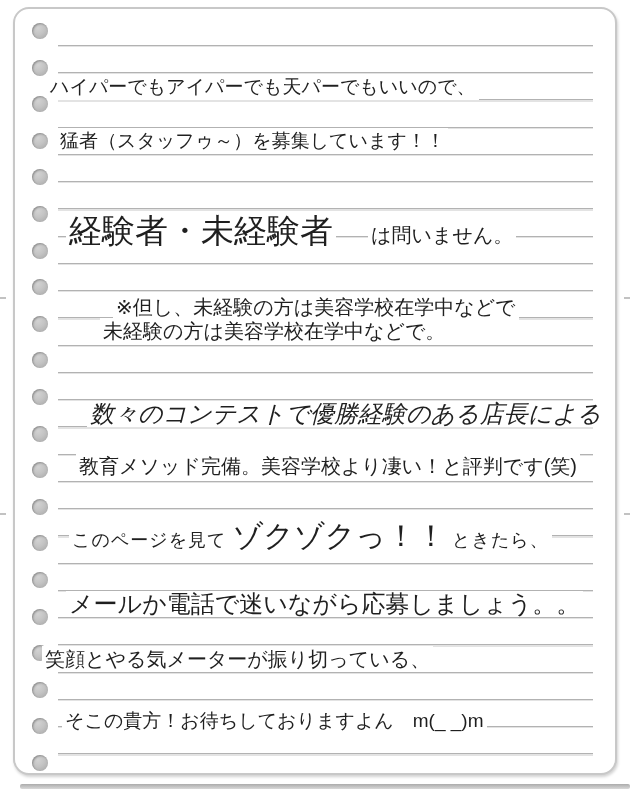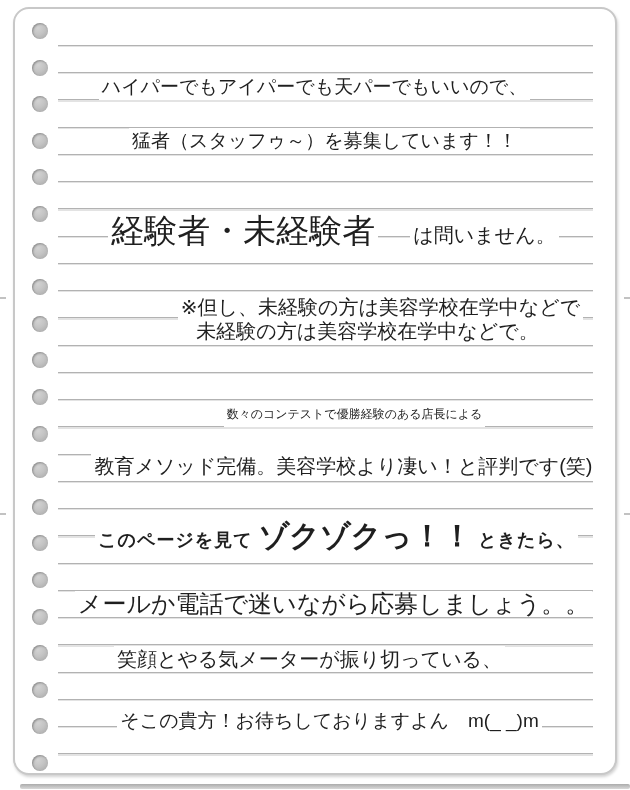--- a/index.html
+++ b/index.html
@@ -25,34 +25,34 @@
       transparent 2.2px,transparent 27.25px);
   }
   
   .hole{
     position:absolute;left:32px;width:16px;height:16px;border-radius:50%;
     background:radial-gradient(circle at 38% 32%, #d2d2d2 0%, #c3c3c3 45%, #a5a5a5 100%);
     box-shadow:inset 1px 1px 2px rgba(0,0,0,0.30), 1px 1px 0 rgba(255,255,255,0.95);
   }
   
   .row{
-    position:absolute;width:535px;text-align:center;white-space:nowrap;
+    position:absolute;width:535px;text-align:left;white-space:nowrap;
     color:#1f1f1f;
   }
   .row span{background:#ffffff;padding:0 3px;display:inline-block;vertical-align:baseline;}
   .r1 {top:74px; left:47px; font-size:19px;line-height:26px;}
   .r2 {top:128px;left:57px; font-size:19px;line-height:26px;}
   .r3 {top:211px;left:66px; line-height:40px;}
   .r3 .seg-big{font-size:33px;font-family:Liberation Serif, serif;}
   .r3 .seg-small{font-size:20px;margin-left:32px;}
   .r4 {top:294px;left:113px;font-size:20px;line-height:26px;}
   .r5 {top:318px;left:100px;font-size:20px;line-height:26px;}
-  .r6 {top:401px;left:87px; font-size:12px;line-height:26px;}
+  .r6 {top:401px;left:87px; font-size:24px;line-height:26px;font-style:italic;}
   .r7 {top:453px;left:76px; font-size:20px;line-height:26px;}
-  .r8 {top:516px;left:69px; line-height:40px;font-weight:bold;}
+  .r8 {top:516px;left:69px; line-height:40px;}
   .r8 .seg-small{font-size:18px;letter-spacing:1px;}
   .r8 .seg-big{font-size:30px;}
   .r9 {top:591px;left:66px; font-size:24px;line-height:26px;}
   .r10{top:646px;left:42px; font-size:20px;line-height:26px;text-decoration:underline;}
   .r11{top:708px;left:62px; font-size:19px;line-height:26px;}
   
   .edge-mark{position:absolute;height:2px;width:6px;background:#c2c2c2;}
   .em-l1{left:0;top:297px;} .em-l2{left:0;top:513px;}
   .em-r1{right:0;top:297px;} .em-r2{right:0;top:513px;}
   

